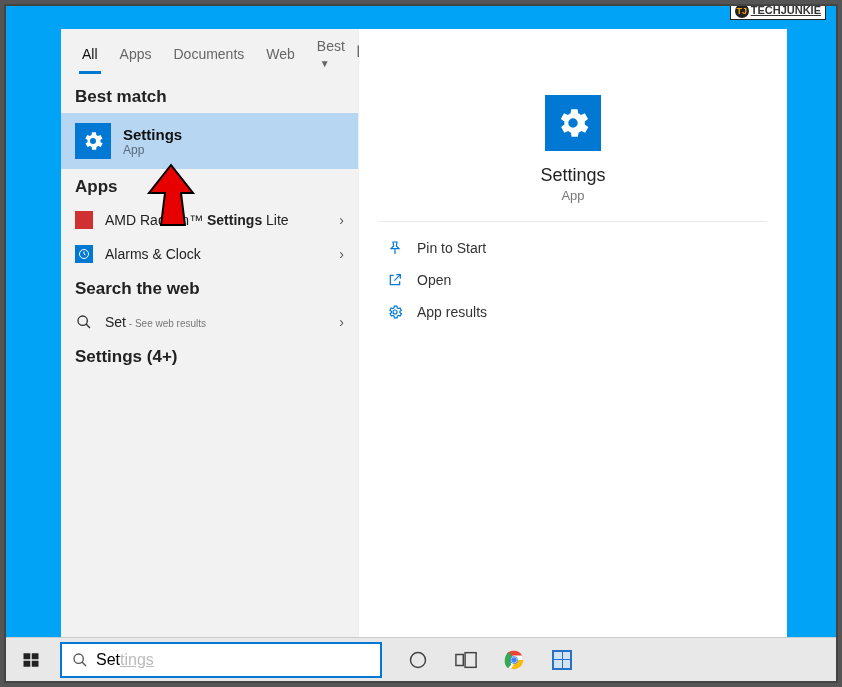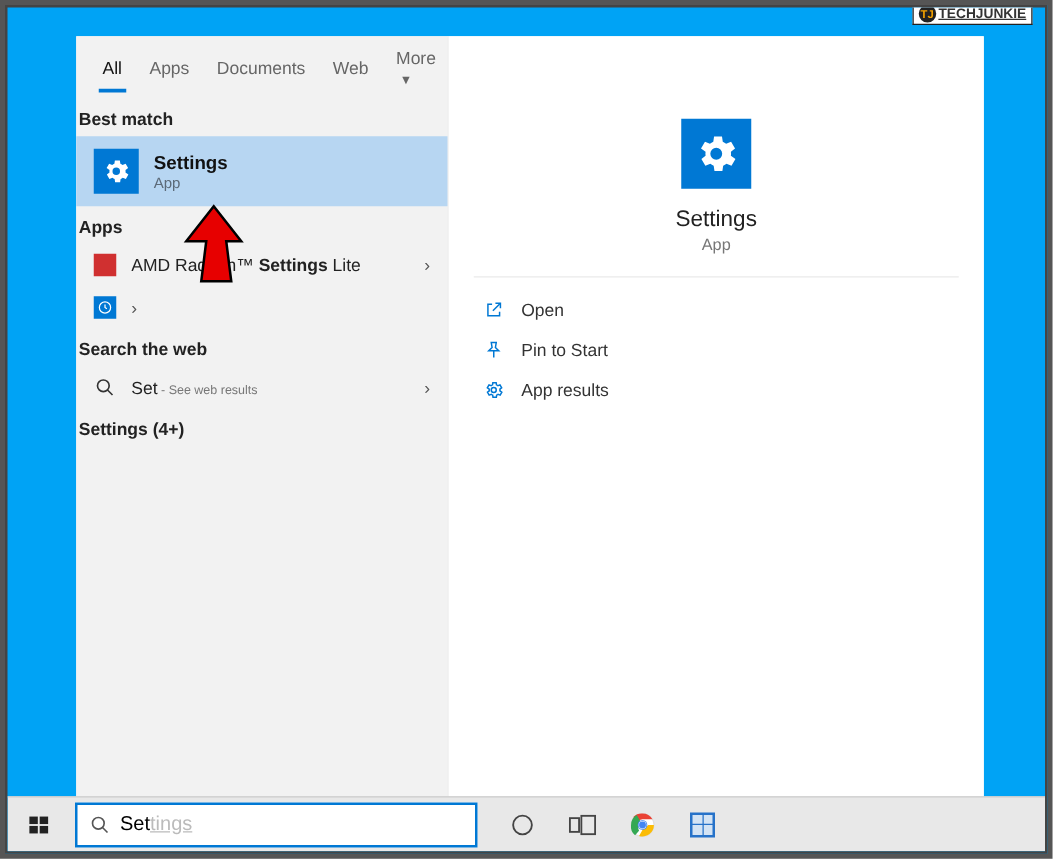--- a/index.html
+++ b/index.html
@@ -32,21 +32,21 @@
   width:726px; height:613px;
   background:#f6f6f6;
   display:flex;
 }
 .left { width:298px; background:#f2f2f2; border-right:1px solid #eee; }
 .tabs { display:flex; align-items:center; height:50px; padding:0 10px; }
 .tab { padding:6px 11px; font-size:14px; color:#666; position:relative; cursor:pointer; }
 .tab.active { color:#111; }
 .tab.active::after { content:""; position:absolute; left:8px; right:8px; bottom:-6px; height:3px; background:#0078d4; }
 .tabs-right { flex:1; display:flex; justify-content:flex-end; gap:18px; align-items:center; padding-right:8px;}
-.sec-header { font-size:14px; font-weight:600; padding:8px 2px 6px; color:#222; }
+.sec-header { font-size:17px; font-weight:600; padding:8px 14px 6px; color:#222; }
 .best-match {
   display:flex; align-items:center; gap:12px;
   padding:10px 14px; background:#b7d6f2; cursor:pointer;
 }
 .sq-icon { width:36px; height:36px; display:flex; align-items:center; justify-content:center; flex-shrink:0; }
 .sq-blue { background:#0078d4; color:#fff; }
 .best-match .title { font-size:15px; font-weight:600; color:#111; }
 .best-match .sub { font-size:12px; color:#5c6a78; }
 .row {
   display:flex; align-items:center; gap:12px;
@@ -95,21 +95,21 @@
 
   <div class="panel">
 
     <div class="left">
       <div class="tabs">
         <div class="tab active">All</div>
         <div class="tab">Apps</div>
         <div class="tab">Documents</div>
         <div class="tab">Web</div>
         <div class="tab">
-          <span>More</span>
+          <span>Best</span>
           <span style="font-size:10px;color:#666;margin-left:3px;">▼</span>
         </div>
         <div class="tabs-right">
           <span style="color:#555;">
             <svg width="18" height="18" viewBox="0 0 24 24" fill="none" stroke="currentColor" stroke-width="1.6">
                 <path d="M21 6h-9l-2-2H3v14h9l2 2h7z"></path>
               </svg>
           </span>
           <span style="color:#555;letter-spacing:2px;">···</span>
         </div>
@@ -137,20 +137,21 @@
         <div class="chev">›</div>
       </div>
 
       <div class="row">
         <div class="rico sq-blue" style="background:#0078d4;">
           <svg width="12" height="12" viewBox="0 0 24 24" fill="none" stroke="#fff" stroke-width="2">
               <circle cx="12" cy="12" r="9"></circle>
               <path d="M12 7v5l3 2"></path>
             </svg>
         </div>
+        <div class="rlabel">Alarms &amp; Clock</div>
         <div class="chev">›</div>
       </div>
 
       <div class="sec-header">Search the web</div>
 
       <div class="row">
         <div class="rico">
           <svg width="16" height="16" viewBox="0 0 24 24" fill="none" stroke="#333" stroke-width="2">
               <circle cx="10" cy="10" r="7"></circle>
               <line x1="21" y1="21" x2="15" y2="15"></line>
@@ -172,32 +173,32 @@
               <path d="M19.4 13a7.5 7.5 0 000-2l2.1-1.6-2-3.5-2.5 1a7.4 7.4 0 00-1.7-1l-.4-2.6h-4l-.4 2.6a7.4 7.4 0 00-1.7 1l-2.5-1-2 3.5L6.6 11a7.5 7.5 0 000 2l-2.1 1.6 2 3.5 2.5-1a7.4 7.4 0 001.7 1l.4 2.6h4l.4-2.6a7.4 7.4 0 001.7-1l2.5 1 2-3.5zM12 15a3 3 0 110-6 3 3 0 010 6z"></path>
             </svg>
         </div>
         <div class="ptitle">Settings</div>
         <div class="psub">App</div>
       </div>
       <div class="divider"></div>
 
       <div class="action">
         <svg viewBox="0 0 24 24" fill="none" stroke="#0078d4" stroke-width="1.8">
+            <path d="M9 3h6l-1 6 4 4H6l4-4z"></path>
+            <line x1="12" y1="13" x2="12" y2="21"></line>
+          </svg>
+        <span>Pin to Start</span>
+      </div>
+      <div class="action">
+        <svg viewBox="0 0 24 24" fill="none" stroke="#0078d4" stroke-width="1.8">
             <path d="M14 4h6v6"></path>
             <path d="M20 4l-9 9"></path>
             <path d="M19 14v5H5V5h5"></path>
           </svg>
         <span>Open</span>
-      </div>
-      <div class="action">
-        <svg viewBox="0 0 24 24" fill="none" stroke="#0078d4" stroke-width="1.8">
-            <path d="M9 3h6l-1 6 4 4H6l4-4z"></path>
-            <line x1="12" y1="13" x2="12" y2="21"></line>
-          </svg>
-        <span>Pin to Start</span>
       </div>
       <div class="action">
         <svg viewBox="0 0 24 24" fill="none" stroke="#0078d4" stroke-width="1.8">
             <circle cx="12" cy="12" r="3"></circle>
             <path d="M19.4 13a7.5 7.5 0 000-2l2.1-1.6-2-3.5-2.5 1a7.4 7.4 0 00-1.7-1l-.4-2.6h-4l-.4 2.6a7.4 7.4 0 00-1.7 1l-2.5-1-2 3.5L6.6 11a7.5 7.5 0 000 2l-2.1 1.6 2 3.5 2.5-1a7.4 7.4 0 001.7 1l.4 2.6h4l.4-2.6a7.4 7.4 0 001.7-1l2.5 1 2-3.5z"></path>
           </svg>
         <span>App results</span>
       </div>
     </div>
   </div>

